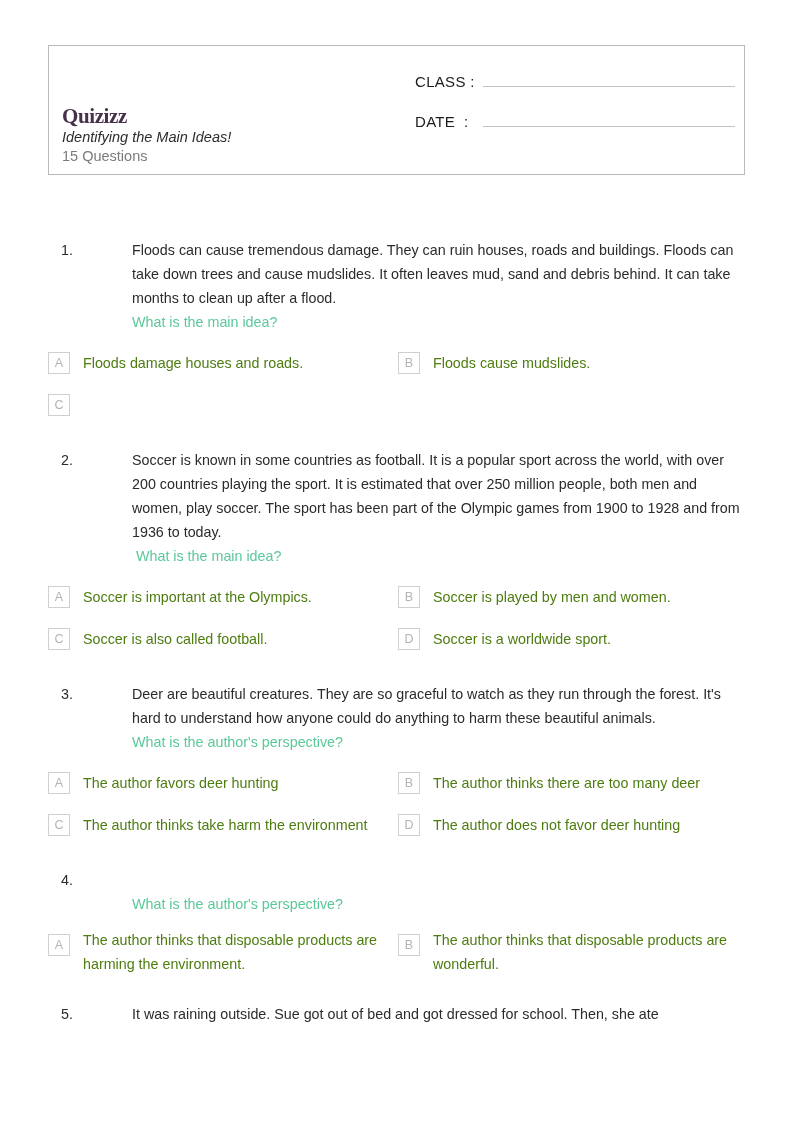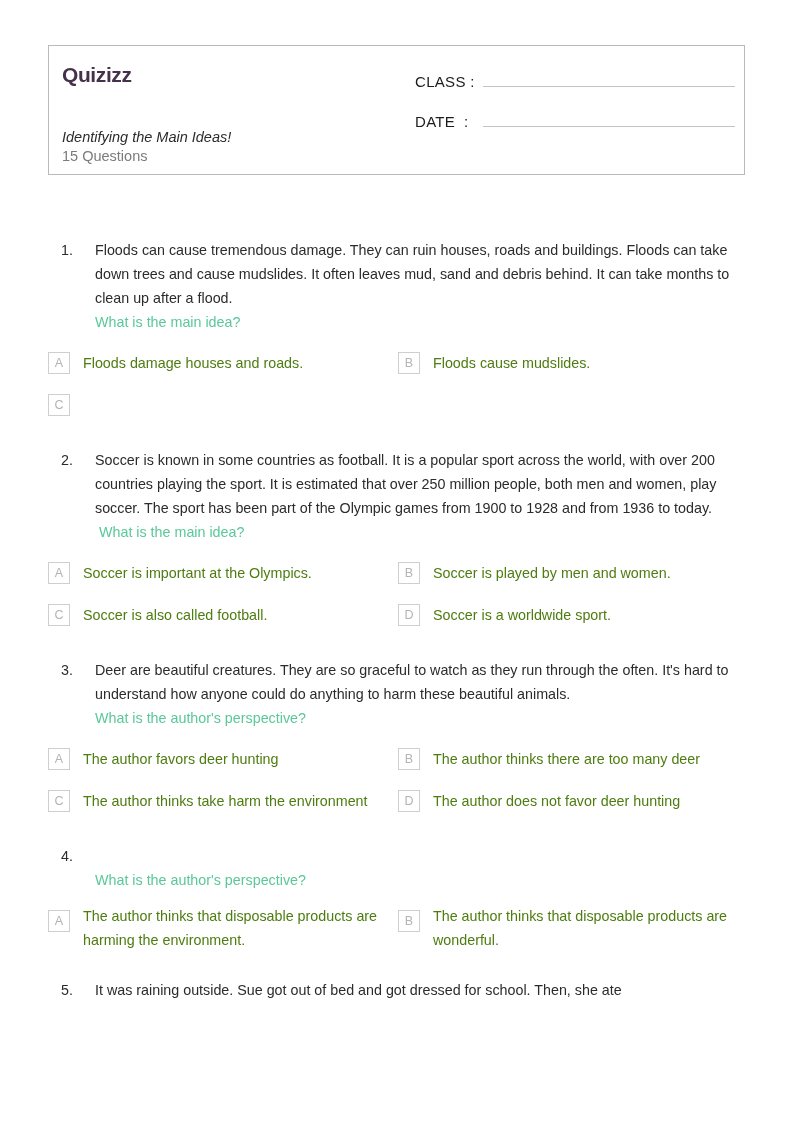--- a/index.html
+++ b/index.html
@@ -33,21 +33,22 @@
     top: 10px;
     width: 340px;
   }
   .logo {
     font-size: 21px;
     font-weight: bold;
     color: #46314b;
     letter-spacing: -0.4px;
     line-height: 1;
     padding-top: 8px;
-    font-family: Liberation Sans, sans-serif;
+    font-family: Liberation Serif, serif;
+    margin-top: 42px;
   }
   .quiz-title {
     position: absolute;
     left: 13px;
     top: 81px;
     font-size: 14.5px;
     color: #2b2b2b;
     line-height: 1.45;
     font-style: italic;
   }
@@ -109,20 +110,21 @@
     font-size: 14.3px;
     line-height: 24px;
     color: #2b2b2b;
   }
   .q-body {
     flex: 1 1 auto;
     font-size: 14.3px;
     line-height: 24px;
     color: #2b2b2b;
     max-width: 648px;
+    margin-left: 37px;
   }
   .q-prompt {
     color: #5ac899;
     white-space: pre-wrap;
   }
 
   .options {
     display: flex;
     flex-wrap: wrap;
     margin-top: 12px;
@@ -243,21 +245,21 @@
       </div>
     </div>
   </div>
 
   <div class="spacer-q"></div>
 
   <div class="question-block">
     <div class="q-head">
       <div class="q-num">3.</div>
       <div class="q-body">
-        <span>Deer are beautiful creatures. They are so graceful to watch as they run through the often. It's hard to understand how anyone could do anything to harm these beautiful animals.</span>
+        <span>Deer are beautiful creatures. They are so graceful to watch as they run through the forest. It's hard to understand how anyone could do anything to harm these beautiful animals.</span>
         <br>
         <span class="q-prompt">What is the author's perspective?</span>
       </div>
     </div>
     <div class="options">
       <div class="option">
         <span class="opt-letter">A</span>
         <span class="opt-text">The author favors deer hunting</span>
       </div>
       <div class="option">

